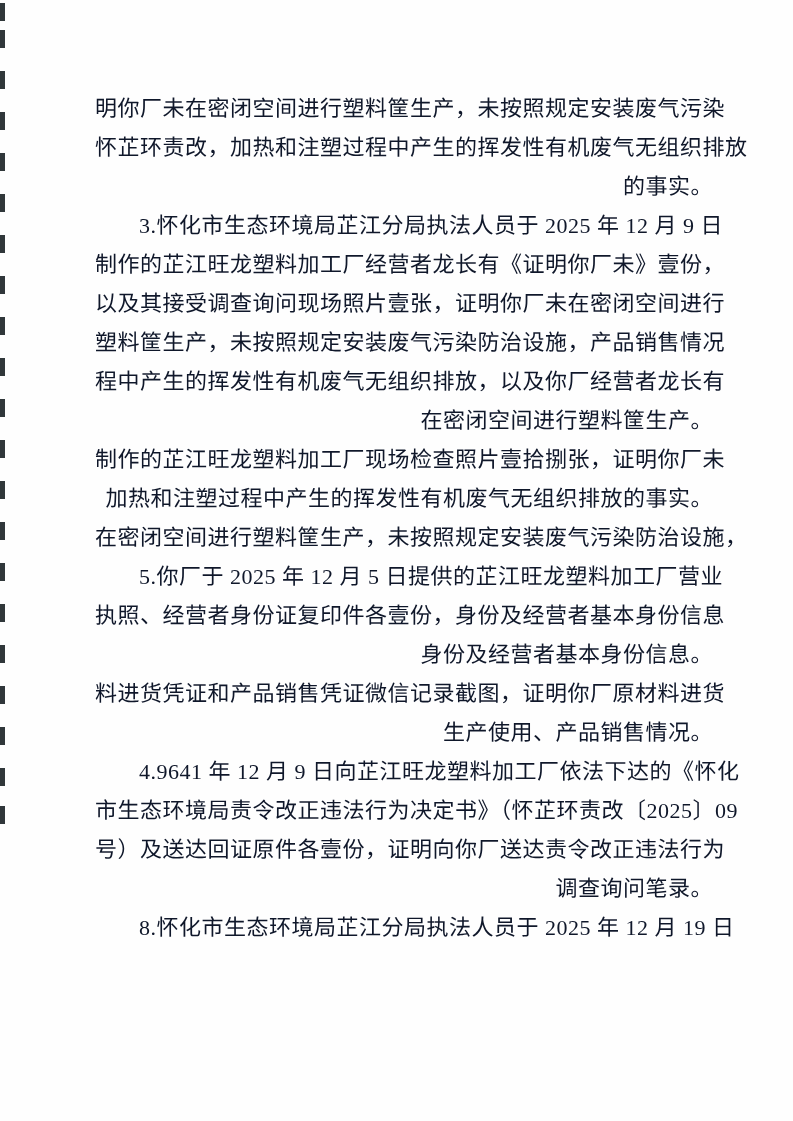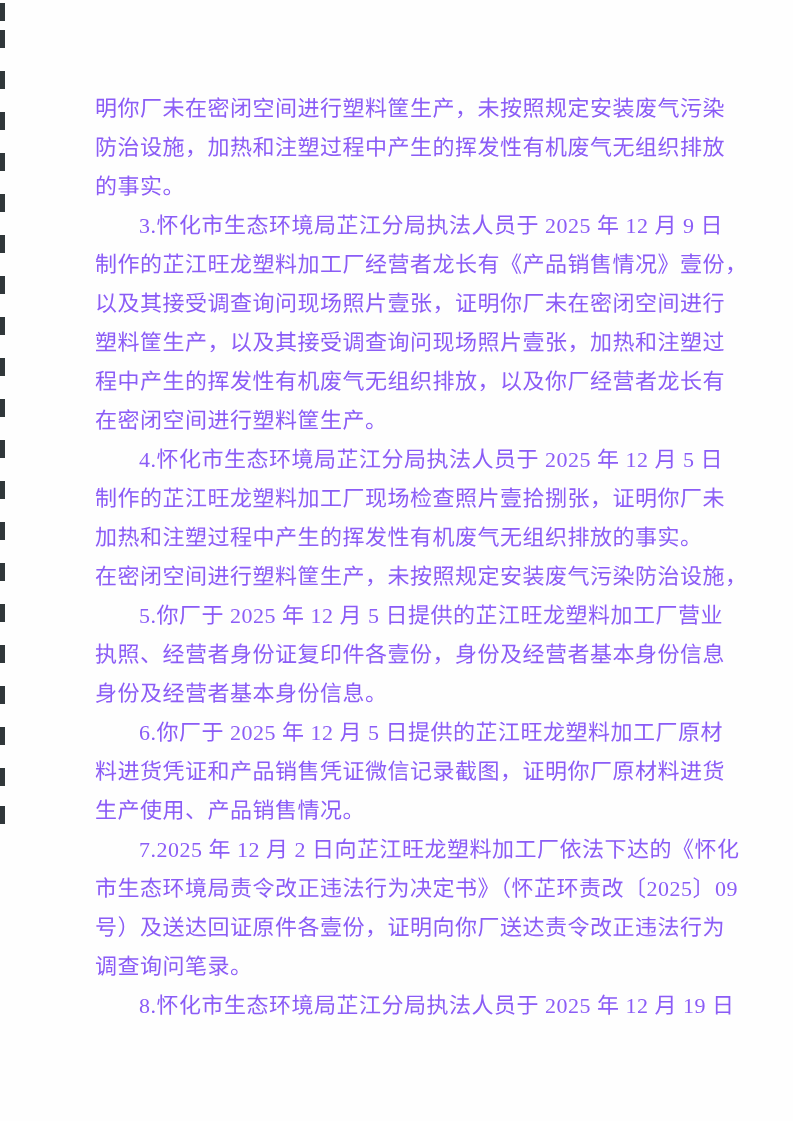--- a/index.html
+++ b/index.html
@@ -13,29 +13,29 @@
     height: 1121px;
     background: #fefefe;
     overflow: hidden;
     font-family: "Liberation Serif", "DejaVu Serif", serif;
   }
   .text-block {
     position: absolute;
     left: 95px;
     top: 89px;
     width: 618px;
-    color: #8b5cf6;
+    color: #0f172a;
     font-size: 22px;
     -webkit-font-smoothing: antialiased;
   }
   .line {
     height: 39px;
     line-height: 39px;
     white-space: nowrap;
-    text-align: left;
+    text-align: right;
     letter-spacing: 0.5px;
   }
   .line.justify {
     text-align: justify;
     text-align-last: justify;
     text-justify: inter-character;
   }
   .line.indent {
     padding-left: 44px;
   }
@@ -68,37 +68,35 @@
       <div class="edge-mark" style="top: 563px; height: 18px; width: 5px; background: rgb(48, 55, 58);"></div>
       <div class="edge-mark" style="top: 604px; height: 18px; width: 5px; background: rgb(48, 55, 58);"></div>
       <div class="edge-mark" style="top: 645px; height: 18px; width: 5px; background: rgb(48, 55, 58);"></div>
       <div class="edge-mark" style="top: 686px; height: 18px; width: 5px; background: rgb(48, 55, 58);"></div>
       <div class="edge-mark" style="top: 727px; height: 18px; width: 5px; background: rgb(48, 55, 58);"></div>
       <div class="edge-mark" style="top: 768px; height: 18px; width: 5px; background: rgb(48, 55, 58);"></div>
       <div class="edge-mark" style="top: 806px; height: 18px; width: 5px; background: rgb(48, 55, 58);"></div>
     </div>
   <div id="text-block" class="text-block">
       <div class="line justify">明你厂未在密闭空间进行塑料筐生产，未按照规定安装废气污染</div>
-      <div class="line justify">防治设施，加热和注塑过程中产生的挥发性有机废气无组织排放</div>
+      <div class="line justify">怀芷环责改，加热和注塑过程中产生的挥发性有机废气无组织排放</div>
       <div class="line">的事实。</div>
       <div class="line indent justify">3.怀化市生态环境局芷江分局执法人员于 2025 年 12 月 9 日</div>
-      <div class="line justify">制作的芷江旺龙塑料加工厂经营者龙长有《产品销售情况》壹份，</div>
+      <div class="line justify">制作的芷江旺龙塑料加工厂经营者龙长有《证明你厂未》壹份，</div>
       <div class="line justify">以及其接受调查询问现场照片壹张，证明你厂未在密闭空间进行</div>
-      <div class="line justify">塑料筐生产，以及其接受调查询问现场照片壹张，加热和注塑过</div>
+      <div class="line justify">塑料筐生产，未按照规定安装废气污染防治设施，产品销售情况</div>
       <div class="line justify">程中产生的挥发性有机废气无组织排放，以及你厂经营者龙长有</div>
       <div class="line">在密闭空间进行塑料筐生产。</div>
-      <div class="line indent justify">4.怀化市生态环境局芷江分局执法人员于 2025 年 12 月 5 日</div>
       <div class="line justify">制作的芷江旺龙塑料加工厂现场检查照片壹拾捌张，证明你厂未</div>
       <div class="line">加热和注塑过程中产生的挥发性有机废气无组织排放的事实。</div>
       <div class="line justify">在密闭空间进行塑料筐生产，未按照规定安装废气污染防治设施，</div>
       <div class="line indent justify">5.你厂于 2025 年 12 月 5 日提供的芷江旺龙塑料加工厂营业</div>
       <div class="line justify">执照、经营者身份证复印件各壹份，身份及经营者基本身份信息</div>
       <div class="line">身份及经营者基本身份信息。</div>
-      <div class="line indent justify">6.你厂于 2025 年 12 月 5 日提供的芷江旺龙塑料加工厂原材</div>
       <div class="line justify">料进货凭证和产品销售凭证微信记录截图，证明你厂原材料进货</div>
       <div class="line">生产使用、产品销售情况。</div>
-      <div class="line indent justify">7.2025 年 12 月 2 日向芷江旺龙塑料加工厂依法下达的《怀化</div>
+      <div class="line indent justify">4.9641 年 12 月 9 日向芷江旺龙塑料加工厂依法下达的《怀化</div>
       <div class="line justify">市生态环境局责令改正违法行为决定书》（怀芷环责改〔2025〕09</div>
       <div class="line justify">号）及送达回证原件各壹份，证明向你厂送达责令改正违法行为</div>
       <div class="line">调查询问笔录。</div>
       <div class="line indent justify">8.怀化市生态环境局芷江分局执法人员于 2025 年 12 月 19 日</div>
     </div>
 </div>
 
 </body></html>

